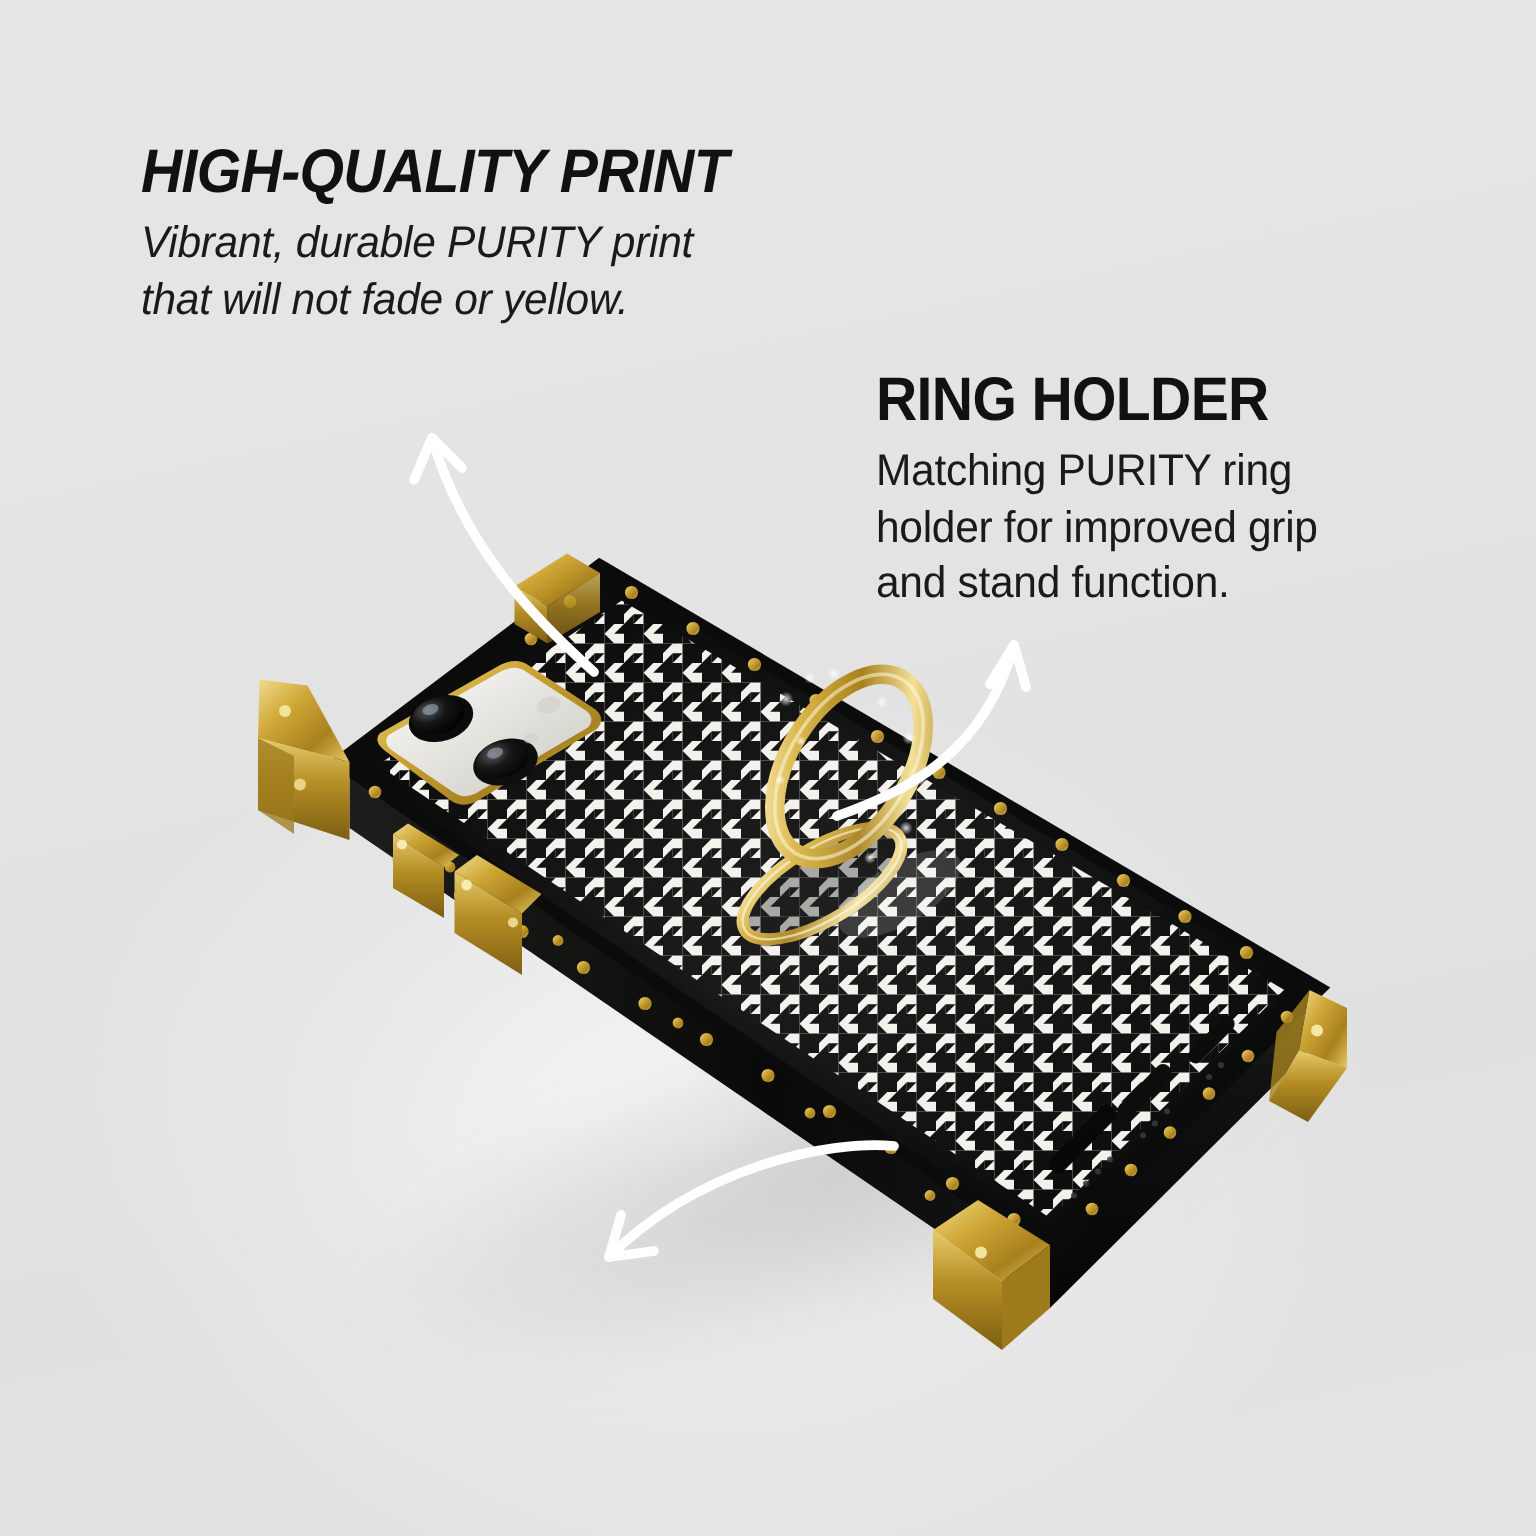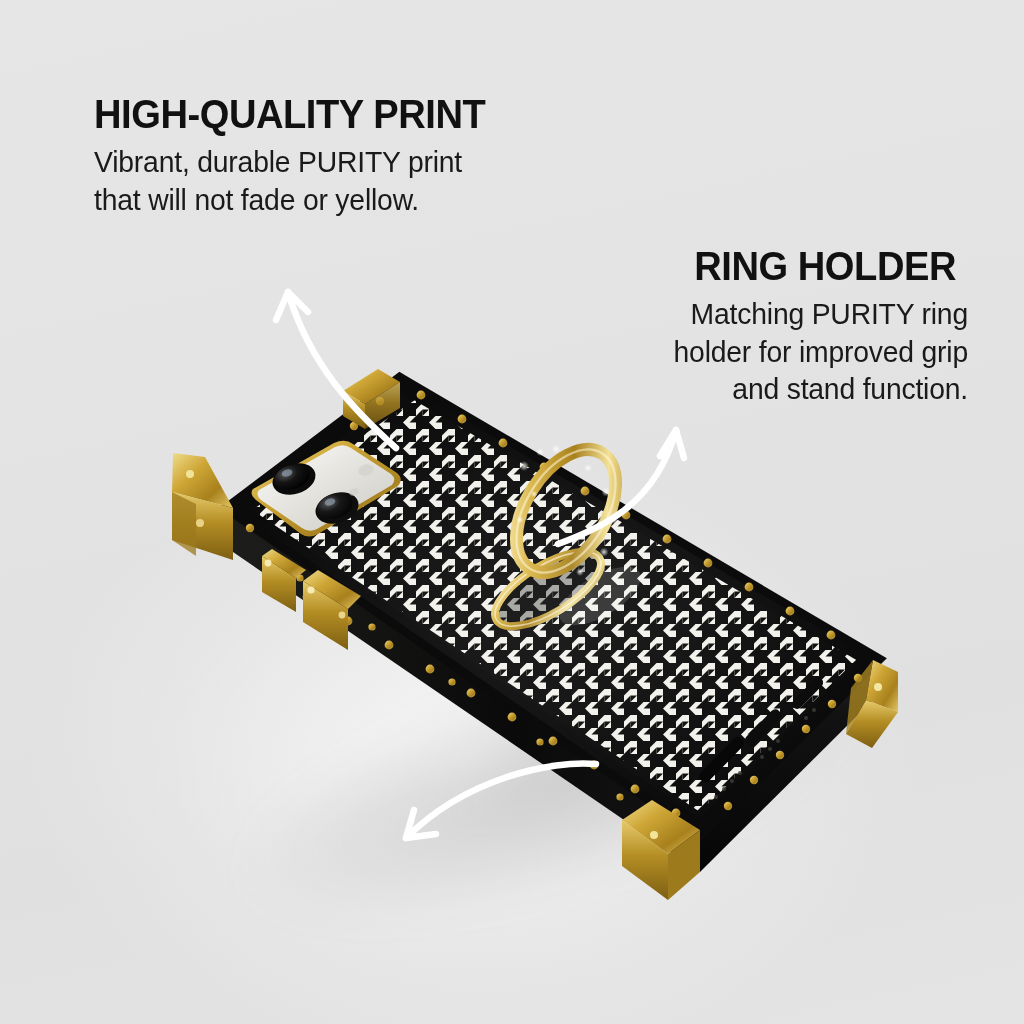--- a/index.html
+++ b/index.html
@@ -37,22 +37,22 @@
     font-weight:400;
     color:#1a1a1a;
     font-size:29.5px;
     line-height:1.28;
     letter-spacing:-0.2px;
     margin-top:7px;
     transform:scaleX(.96);
     transform-origin:left center;
   }
 
-  #blk-print{ left:94px; top:94px; width:470px; }
-  #blk-ring { left:584px; top:246px; width:400px;text-align:right; }
+  #blk-print{ left:94px; top:94px; width:470px;font-style:italic; }
+  #blk-ring { left:584px; top:246px; width:400px; }
   #blk-strap{ left:112px; top:800px; width:470px; }
 
   
   .arrow{ position:absolute; pointer-events:none; }
   #arrow-print{ left:236px; top:226px;  width:190px; height:230px; }
   #arrow-ring { left:548px; top:400px;  width:190px; height:150px; }
   #arrow-strap{ left:384px; top:752px;  width:230px; height:120px; }
 
   
   #case-wrap{

